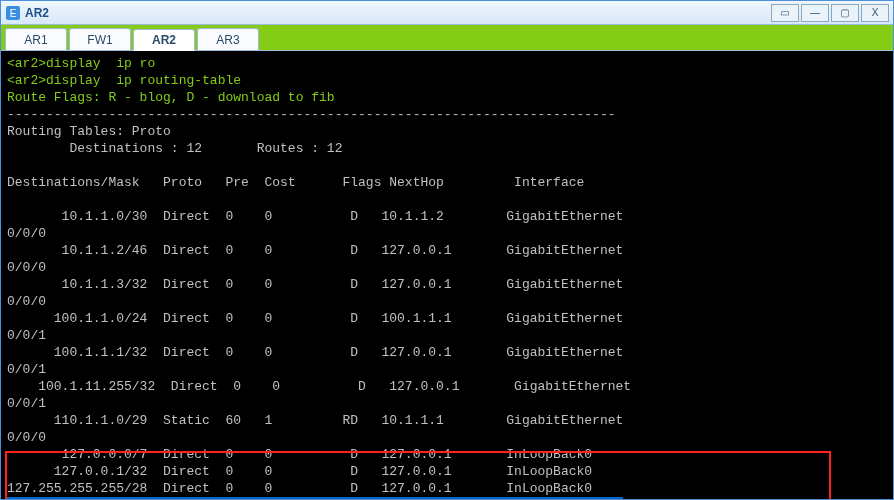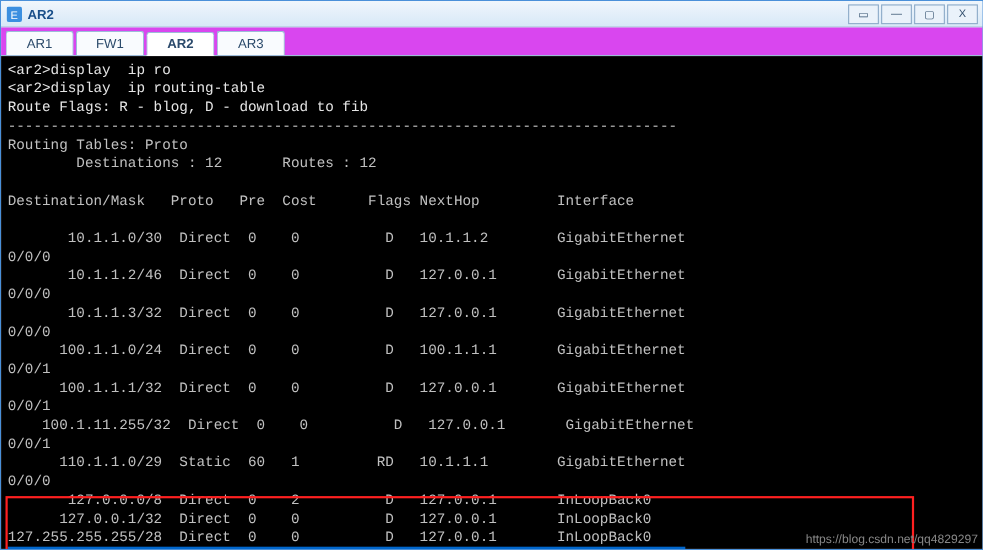--- a/index.html
+++ b/index.html
@@ -3,25 +3,25 @@
 <meta charset="utf-8">
 <style>
   * { box-sizing: border-box; margin: 0; padding: 0; }
   html, body { width: 894px; height: 500px; font-family: Arial, sans-serif; background: #fff; overflow: hidden; }
   .window { width: 894px; height: 500px; border: 1px solid #4a90d9; display: flex; flex-direction: column; position: relative; }
   .titlebar { height: 24px; background: linear-gradient(#f0f6fc,#d7e8f7); display:flex; align-items:center; padding:0 4px; border-bottom:1px solid #9dbbd8; }
   .titlebar .icon { width:16px; height:16px; display:inline-flex; align-items:center; justify-content:center; margin-right:4px; }
   .titlebar .title { font-size:12px; font-weight:bold; color:#1a4f8a; flex:1; }
   .winbtns { display:flex; gap:2px; }
   .winbtn { width:28px; height:18px; border:1px solid #8aa9c7; background:#eaf2fa; display:inline-flex; align-items:center; justify-content:center; font-size:10px; color:#33506e; cursor:pointer; }
-  .tabs { display:flex; height:26px; background:#d946ef; border-bottom:1px solid #9dbbd8; padding-top:3px; padding-left:4px; gap:2px; }
+  .tabs { display:flex; height:26px; background:#84cc16; border-bottom:1px solid #9dbbd8; padding-top:3px; padding-left:4px; gap:2px; }
   .tab { min-width:62px; height:22px; border:1px solid #9dbbd8; border-bottom:none; background:#f9fbfe; font-size:12px; color:#2b4a6b; display:inline-flex; align-items:center; justify-content:center; padding:0 12px; cursor:pointer; border-radius:3px 3px 0 0; }
   .tab.active { background:#fff; border-bottom:1px solid #fff; position:relative; top:1px; font-weight:bold; }
   .term { flex:1; background:#000; color:#c0c0c0; font-family:"Courier New",monospace; font-size:13px; line-height:17px; padding:4px 6px; white-space:pre; overflow:hidden; position:relative; }
-  .term .yellow { color:#e5e5e5; }
+  .term .yellow { color:#84cc16; }
   .term .hr { color:#c0c0c0; }
   .term .selline { background:#0066cc; color:#fff; display:inline-block; }
   .highlight-box { position:absolute; border:2px solid #ff2020; pointer-events:none; }
   .watermark { position:absolute; right:4px; bottom:2px; color:#888; font-size:11px; font-family:Arial,sans-serif; }
 </style>
 </head>
 <body>
 
 <div class="window">
   <div class="titlebar">
@@ -47,39 +47,38 @@
       <span class="tab">AR3</span>
     </div>
 
   <div class="term"><span class="yellow">&lt;ar2&gt;display  ip ro</span>
 <span class="yellow">&lt;ar2&gt;display  ip routing-table</span>
 <span class="yellow">Route Flags: R - blog, D - download to fib</span>
 <span class="hr">------------------------------------------------------------------------------</span>
 <span>Routing Tables: Proto</span>
 <span>        Destinations : 12       Routes : 12</span>
 
-<span>Destination/Mask   Proto   Pre  Cost      Flags NextHop         Interface</span>
+<span>Destinations/Mask   Proto   Pre  Cost      Flags NextHop         Interface</span>
 
 <span>       10.1.1.0/30  Direct  0    0          D   10.1.1.2        GigabitEthernet</span>
 <span>0/0/0</span>
 <span>       10.1.1.2/46  Direct  0    0          D   127.0.0.1       GigabitEthernet</span>
 <span>0/0/0</span>
 <span>       10.1.1.3/32  Direct  0    0          D   127.0.0.1       GigabitEthernet</span>
 <span>0/0/0</span>
 <span>      100.1.1.0/24  Direct  0    0          D   100.1.1.1       GigabitEthernet</span>
 <span>0/0/1</span>
 <span>      100.1.1.1/32  Direct  0    0          D   127.0.0.1       GigabitEthernet</span>
 <span>0/0/1</span>
 <span>    100.1.11.255/32  Direct  0    0          D   127.0.0.1       GigabitEthernet</span>
 <span>0/0/1</span>
 <span>      110.1.1.0/29  Static  60   1         RD   10.1.1.1        GigabitEthernet</span>
 <span>0/0/0</span>
-<span>       127.0.0.0/8  Direct  0    2          D   127.0.0.1       InLoopBack0</span>
+<span>       127.0.0.0/7  Direct  0    0          D   127.0.0.1       InLoopBack0</span>
 <span>      127.0.0.1/32  Direct  0    0          D   127.0.0.1       InLoopBack0</span>
 <span>127.255.255.255/28  Direct  0    0          D   127.0.0.1       InLoopBack0</span>
 <span class="selline">      200.1.1.0/24  EBGP    255  0          D   100.1.1.2       GigabitEthernet</span>
 
 
 
 <div class="highlight-box" style="left: 4px; top: 400px; width: 826px; height: 58px;"></div></div>
 
-  <div class="watermark">https://blog.csdn.net/qq4829297</div>
 </div>
 
 </body></html>

